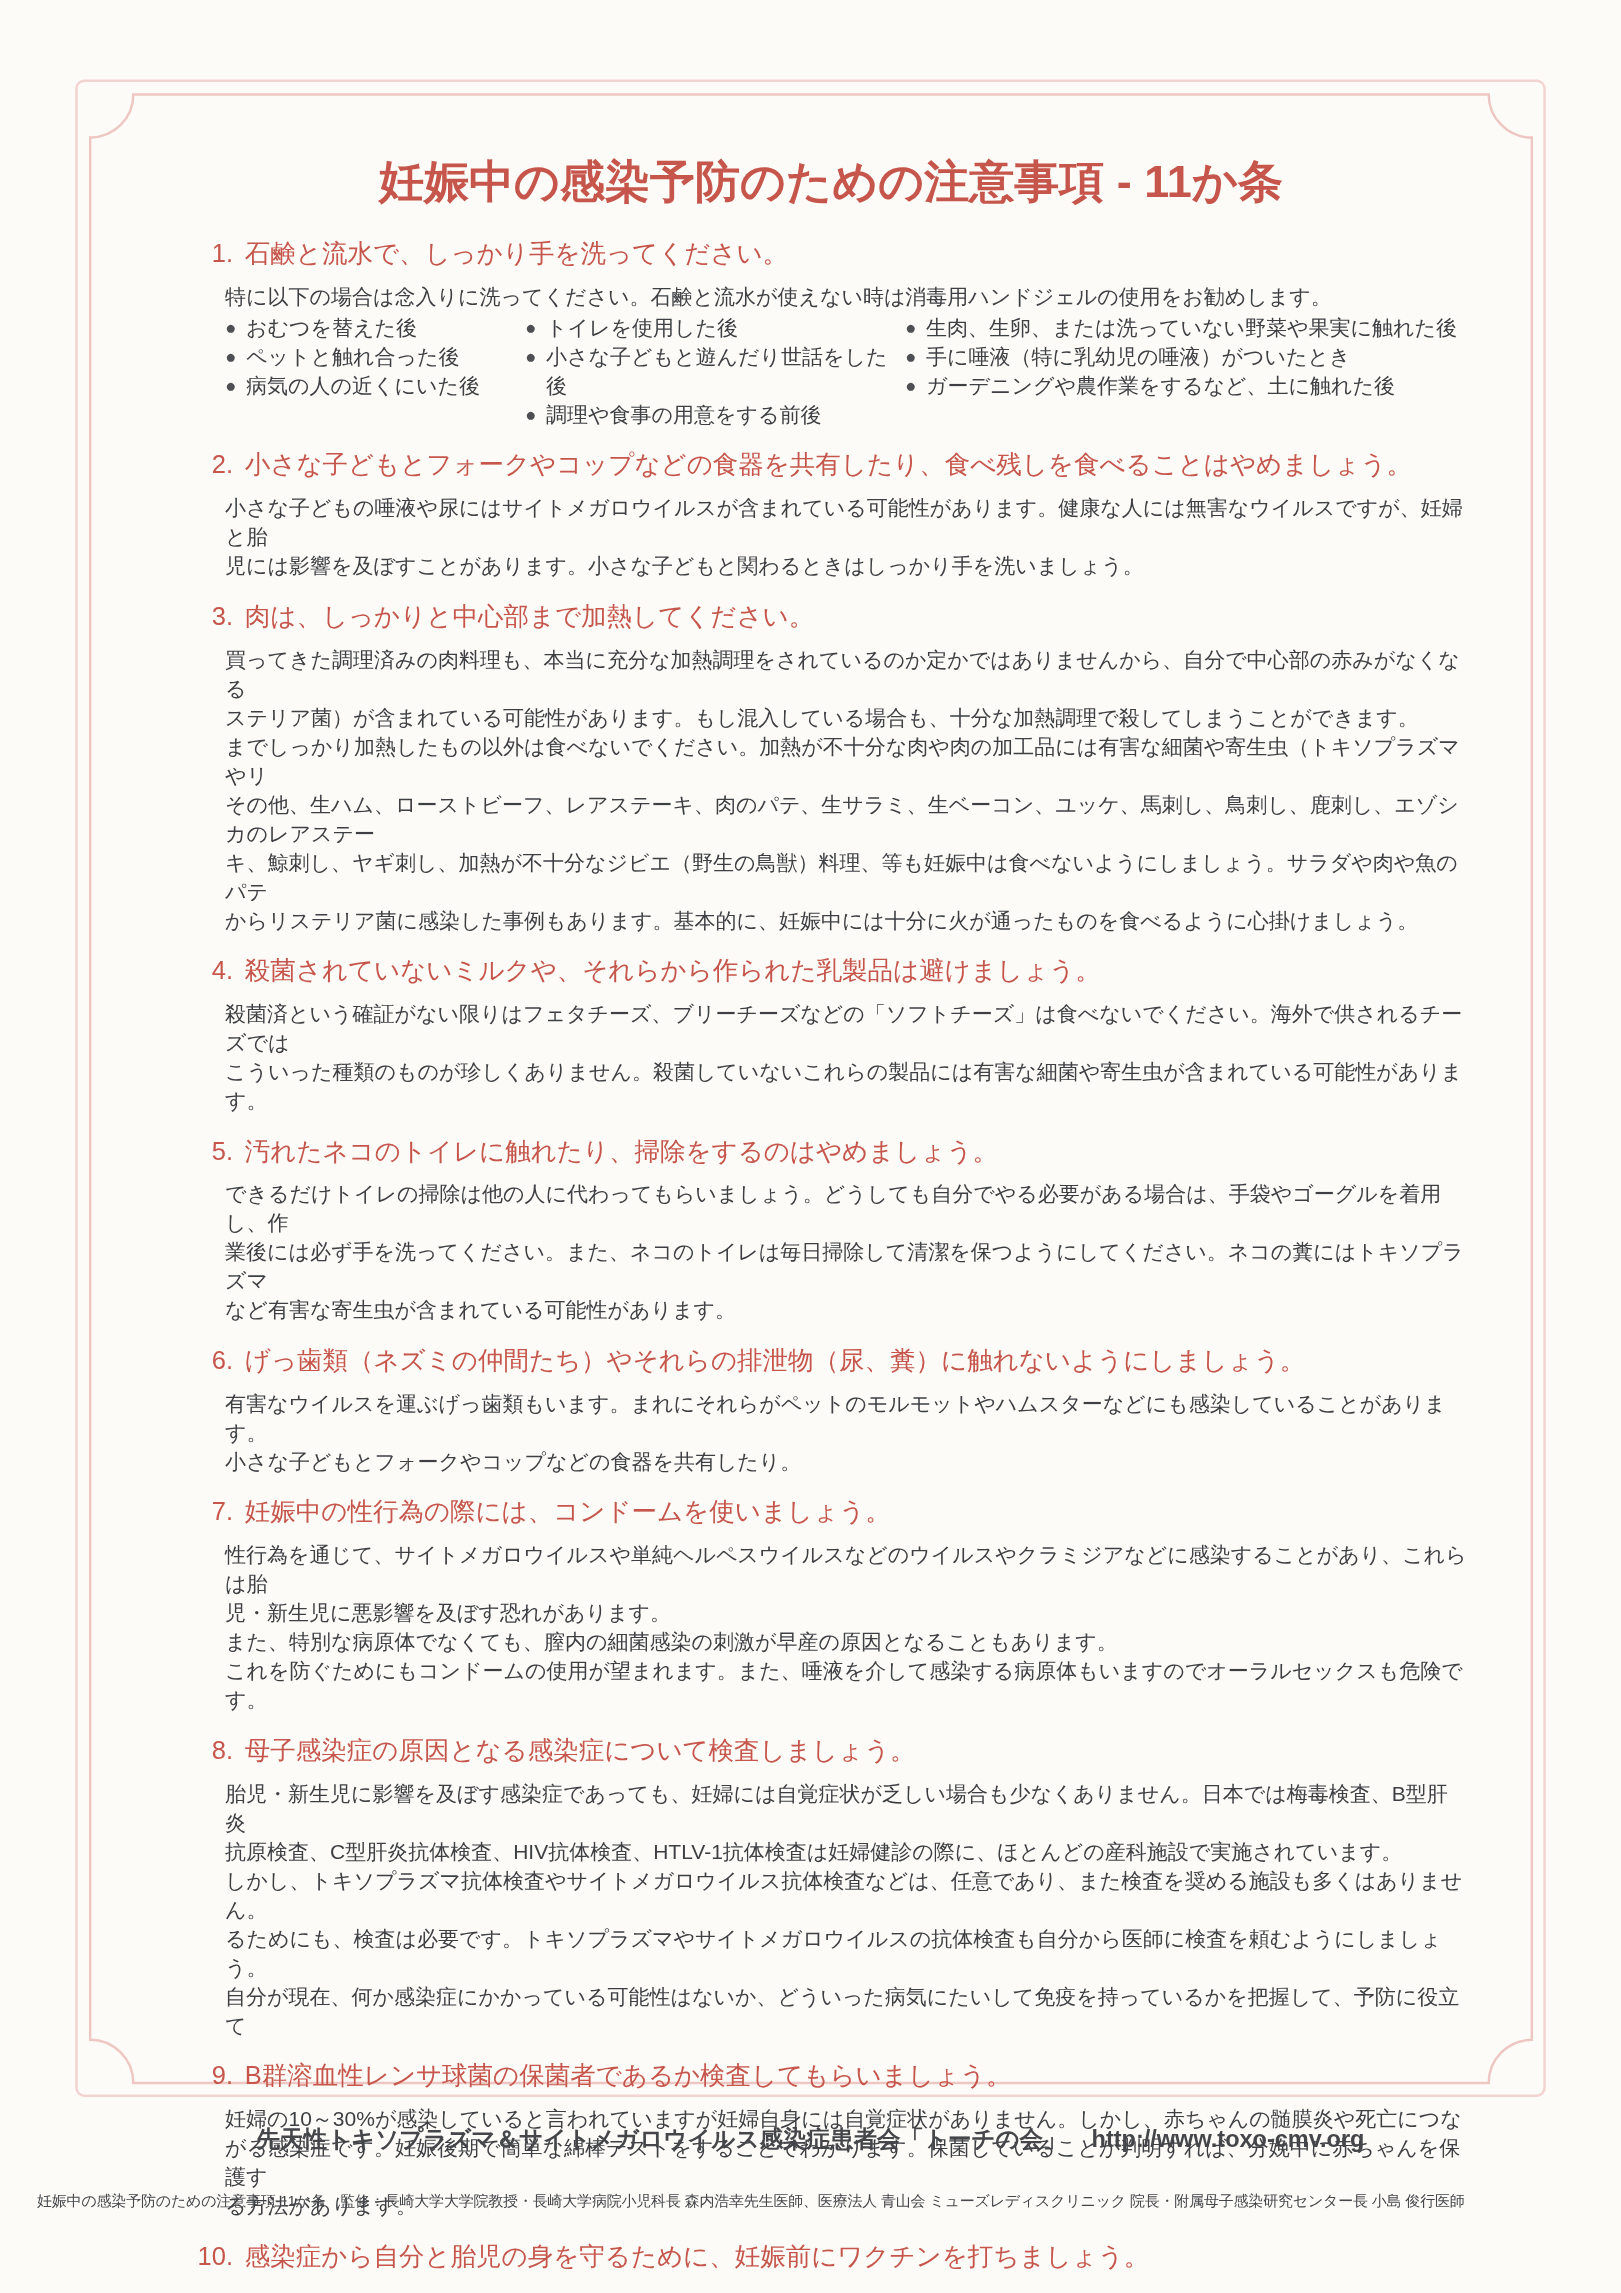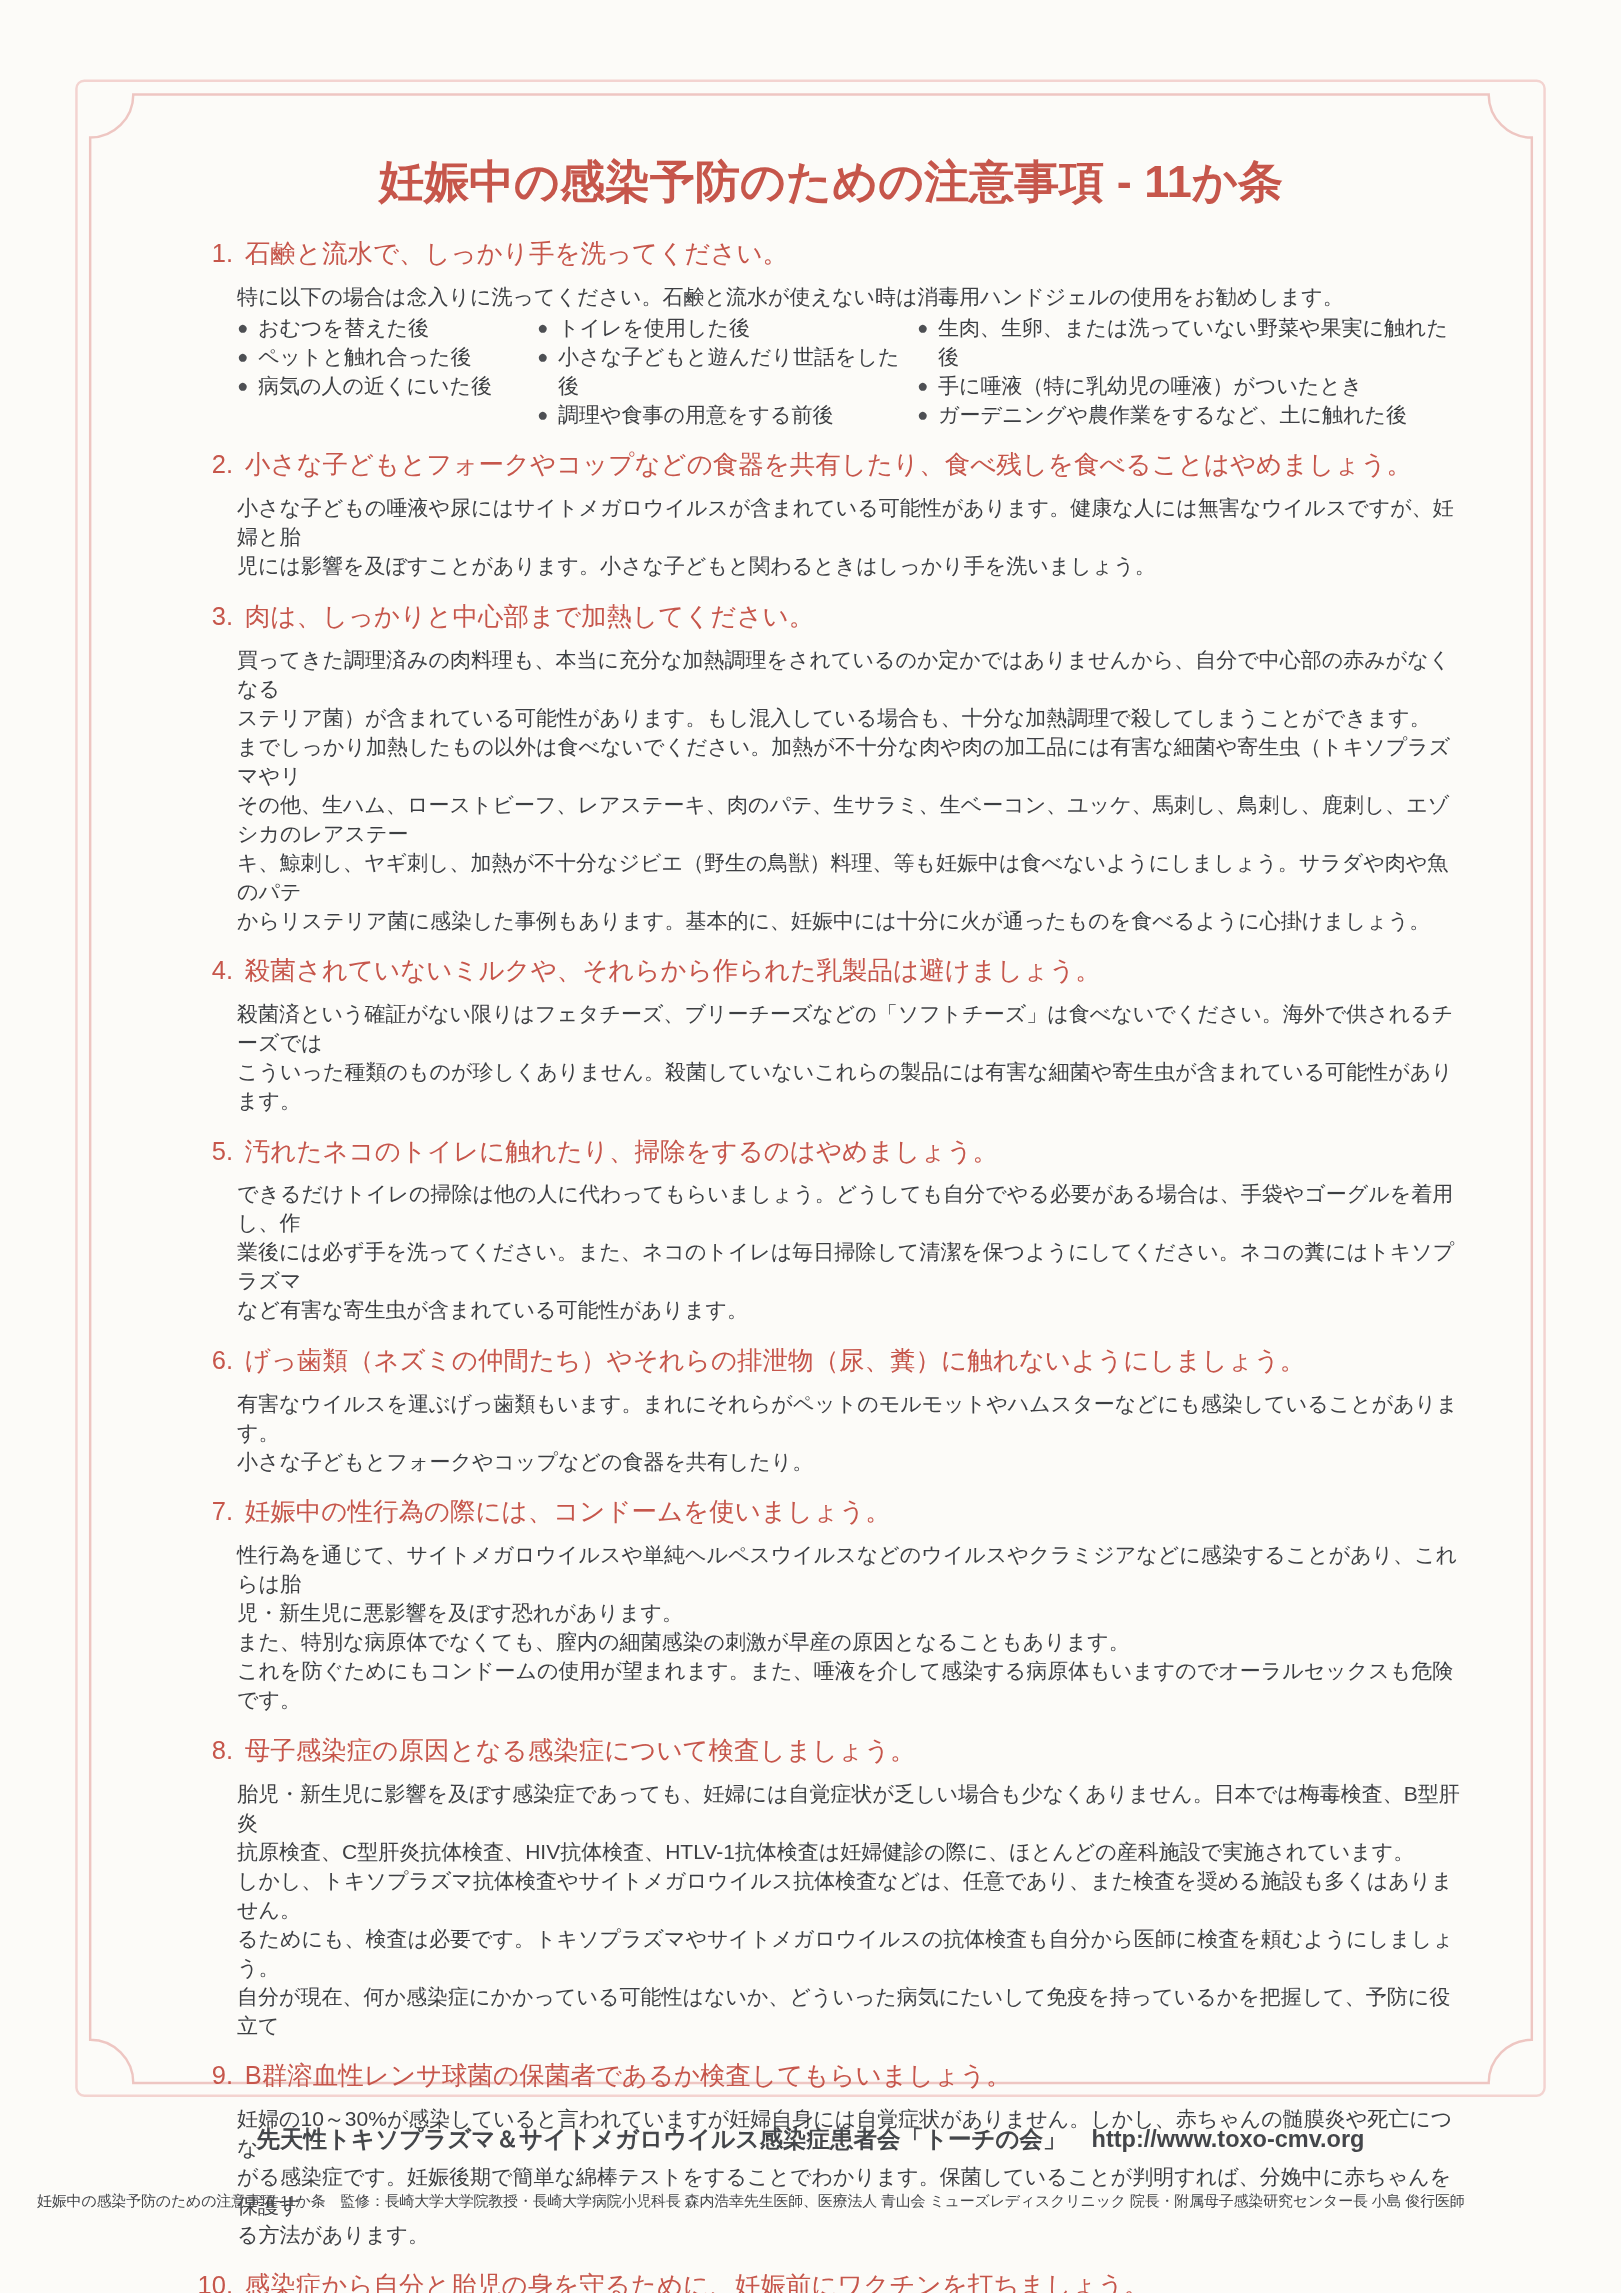--- a/index.html
+++ b/index.html
@@ -30,21 +30,21 @@
     margin:61px 0 29px 0;
   }
 
   .section{margin-bottom:19.6px;}
   .sec-head{display:flex;align-items:baseline;margin-bottom:11.8px;}
   .sec-num{
     min-width:39px;text-align:right;margin-right:11.8px;
     font-size:25.5px;line-height:33px;color:var(--accent);font-weight:500;
   }
   .sec-title{font-size:25.5px;line-height:33px;color:var(--accent);font-weight:500;}
-  .sec-body{margin-left:43px;font-size:21px;line-height:29px;color:var(--body-text);}
+  .sec-body{margin-left:31px;font-size:21px;line-height:29px;color:var(--body-text);}
   .body-line{min-height:29px;}
 
   .bullet-grid{display:grid;grid-template-columns:300px 380px 1fr;margin-top:2px;}
   .bcol{display:flex;flex-direction:column;}
   .bitem{display:flex;align-items:flex-start;line-height:29px;}
   .bdot{margin-right:9.8px;font-size:18.6px;color:#4d4f53;flex:0 0 auto;}
 
   .footer-org{
     position:absolute;left:0;right:0;top:2123px;
     display:flex;justify-content:center;align-items:baseline;gap:25px;

